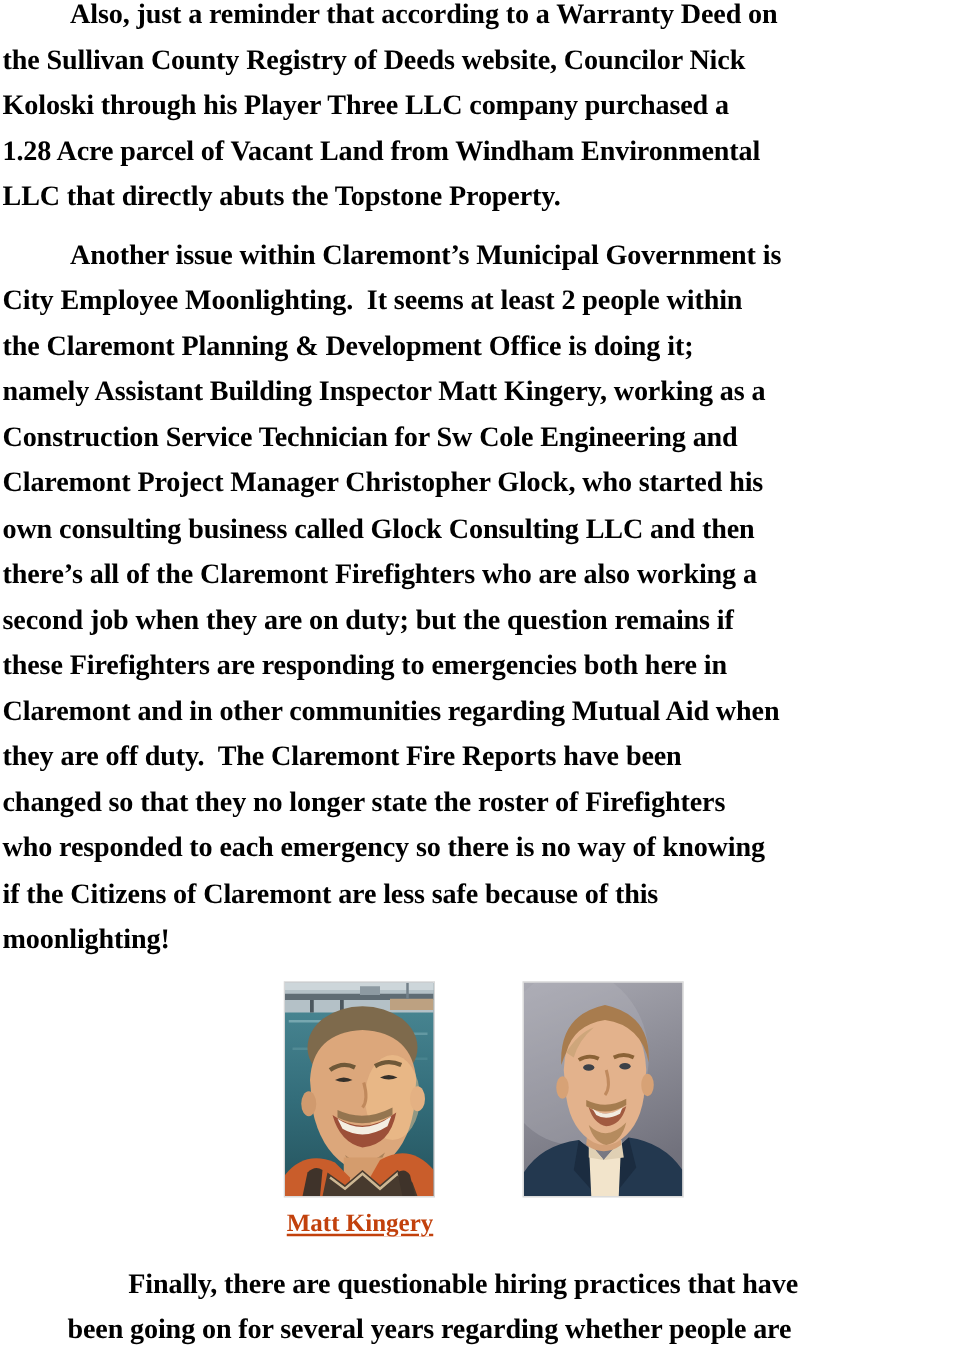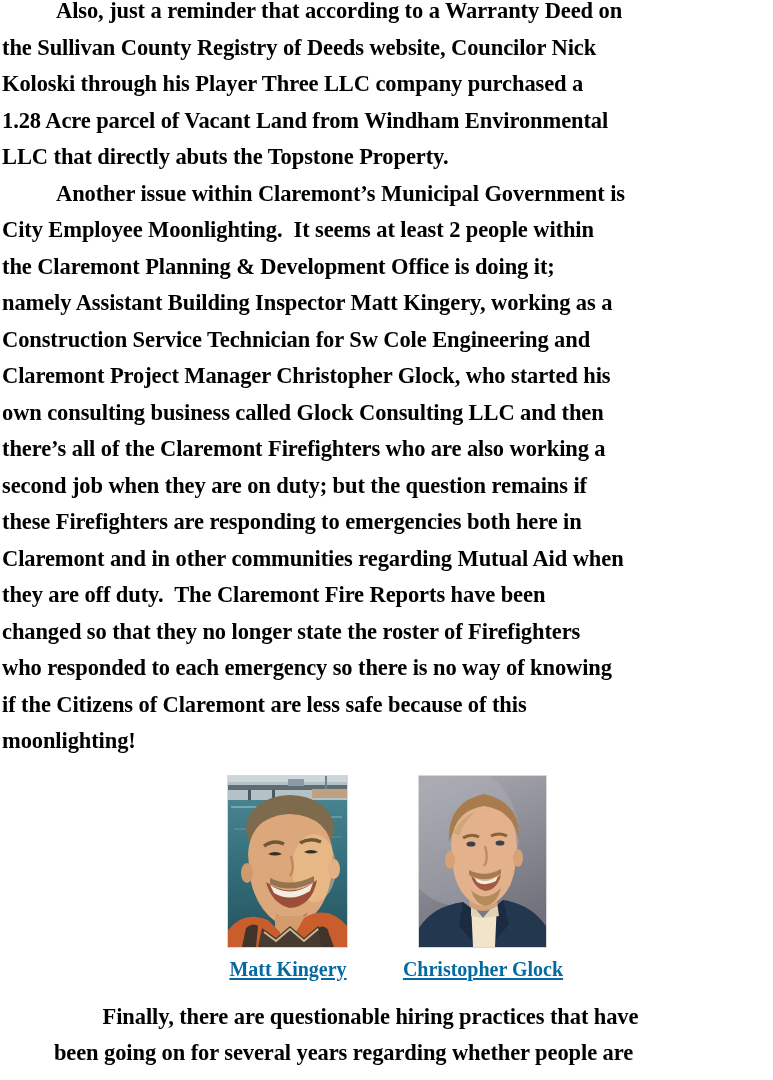--- a/index.html
+++ b/index.html
@@ -22,21 +22,21 @@
     line-height: 36.5px;
     font-weight: 700;
     white-space: pre;            
     text-indent: 54px;           
     padding-left: 2px;
     padding-right: 2px;
     margin: 0;
     letter-spacing: -0.1px;
   }
   .para-1 { margin-top: -7px; }
-  .para-2 { }
+  .para-2 { margin-top: 10px; }
   .para-3 { margin-top: 0; text-align: center; }
   .figure-row {
     position: relative;
     width: 773px;
     height: 239px;
   }
   .photo {
     position: absolute;
     top: 16px;
     height: 171px;
@@ -51,21 +51,21 @@
     position: absolute;
     top: 197px;
     transform: translateX(-50%);
     white-space: nowrap;
     font-size: 20px;
     line-height: 24px;
     font-weight: 700;
     text-decoration: underline;
     text-decoration-thickness: 2px;
     text-underline-offset: 2px;
-    color: #0369a1;
+    color: #c2410c;
   }
   .caption-matt  { left: 288px; }
   .caption-chris { left: 483px; }
 </style>
 </head>
 <body>
 
 <div class="page">
 
   <p class="para para-1">Also, just a reminder that according to a Warranty Deed on
@@ -168,19 +168,18 @@
         <path d="M66 70 Q70 84 65 90" stroke="#c08a5e" stroke-width="2.4" fill="none"></path>
         <path d="M50 94 Q66 102 82 93 L82 98 Q66 108 50 99 Z" fill="#9a7244" opacity="0.85"></path>
         <path d="M52 100 Q66 110 82 99 Q78 114 66 115 Q56 113 52 100 Z" fill="#a15a40"></path>
         <path d="M55 101 Q66 109 79 100 L77 105 Q66 111 58 106 Z" fill="#f2ece1"></path>
         <path d="M52 114 Q66 128 82 112 Q78 128 66 130 Q56 128 52 114 Z" fill="#96713f" opacity="0.6"></path>
       </svg>
     </div>
 
     <div class="caption caption-matt">Matt Kingery</div>
 
-    <div class="caption caption-chris">Christopher Glock</div>
   </div>
 
   <p class="para para-3">Finally, there are questionable hiring practices that have
 been going on for several years regarding whether people are</p>
 
 </div>
 
 </body></html>

